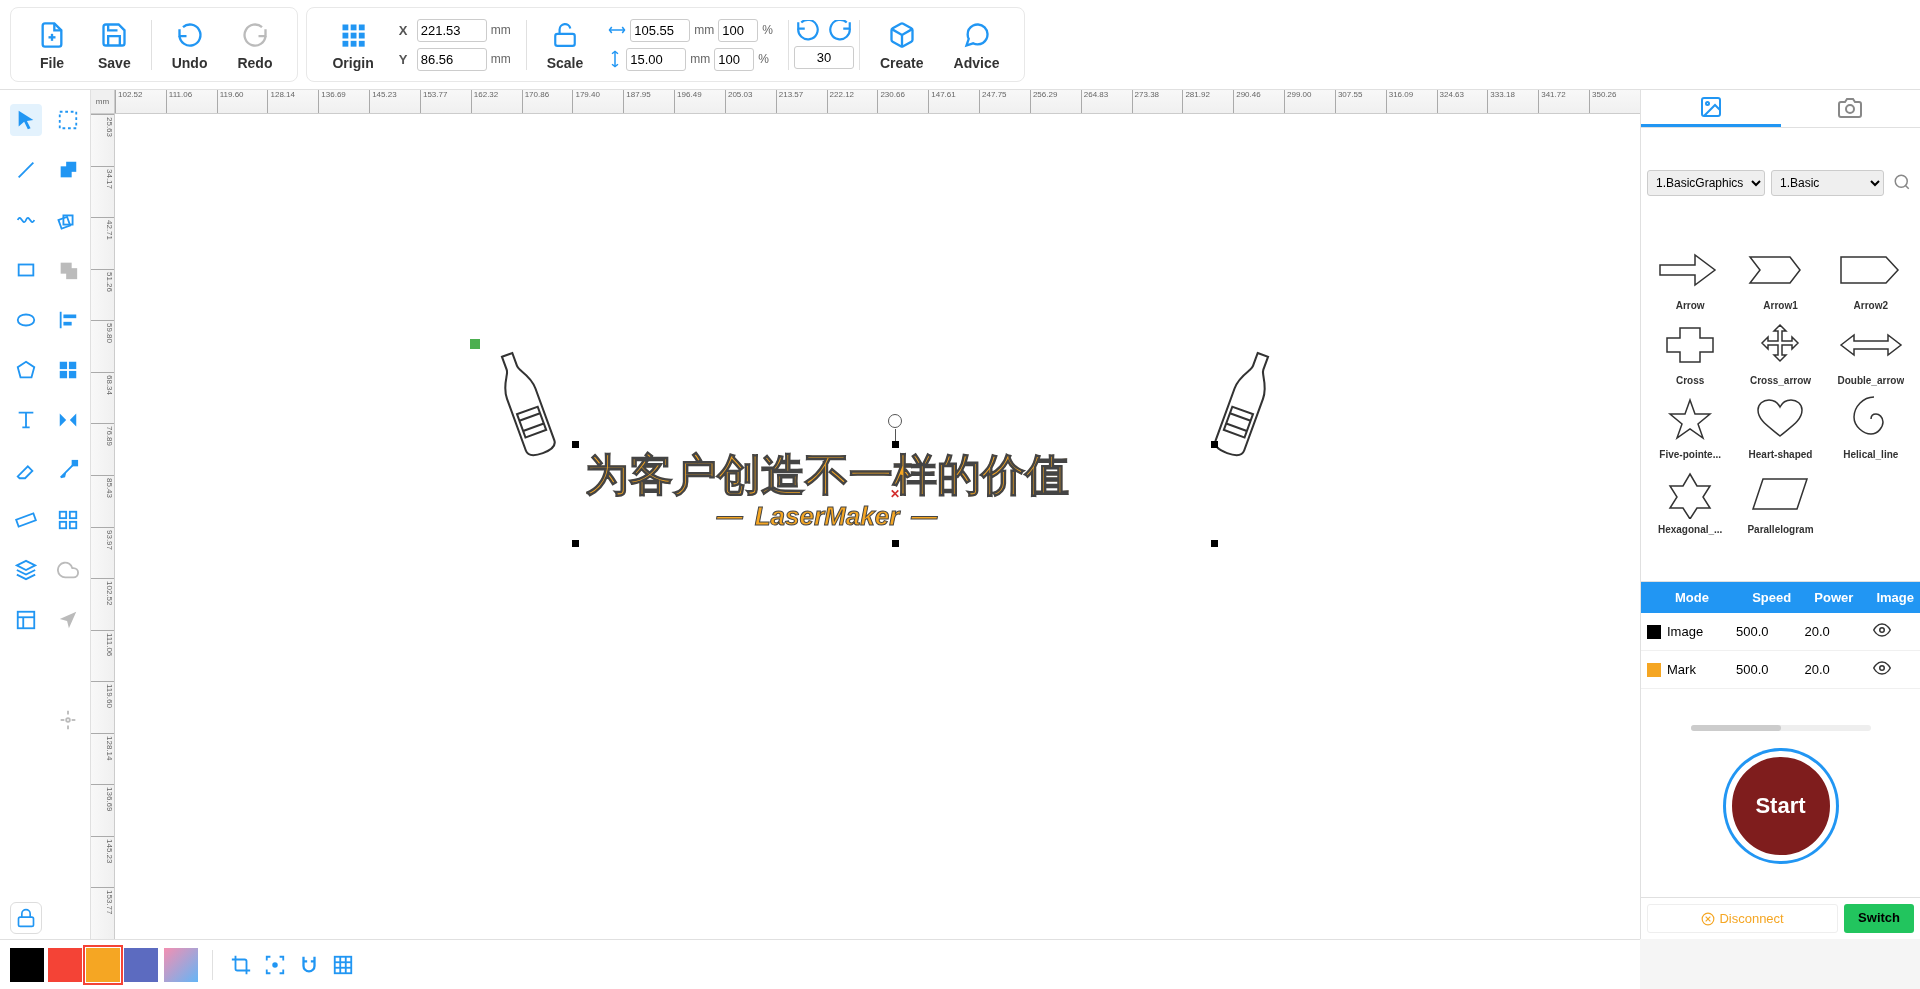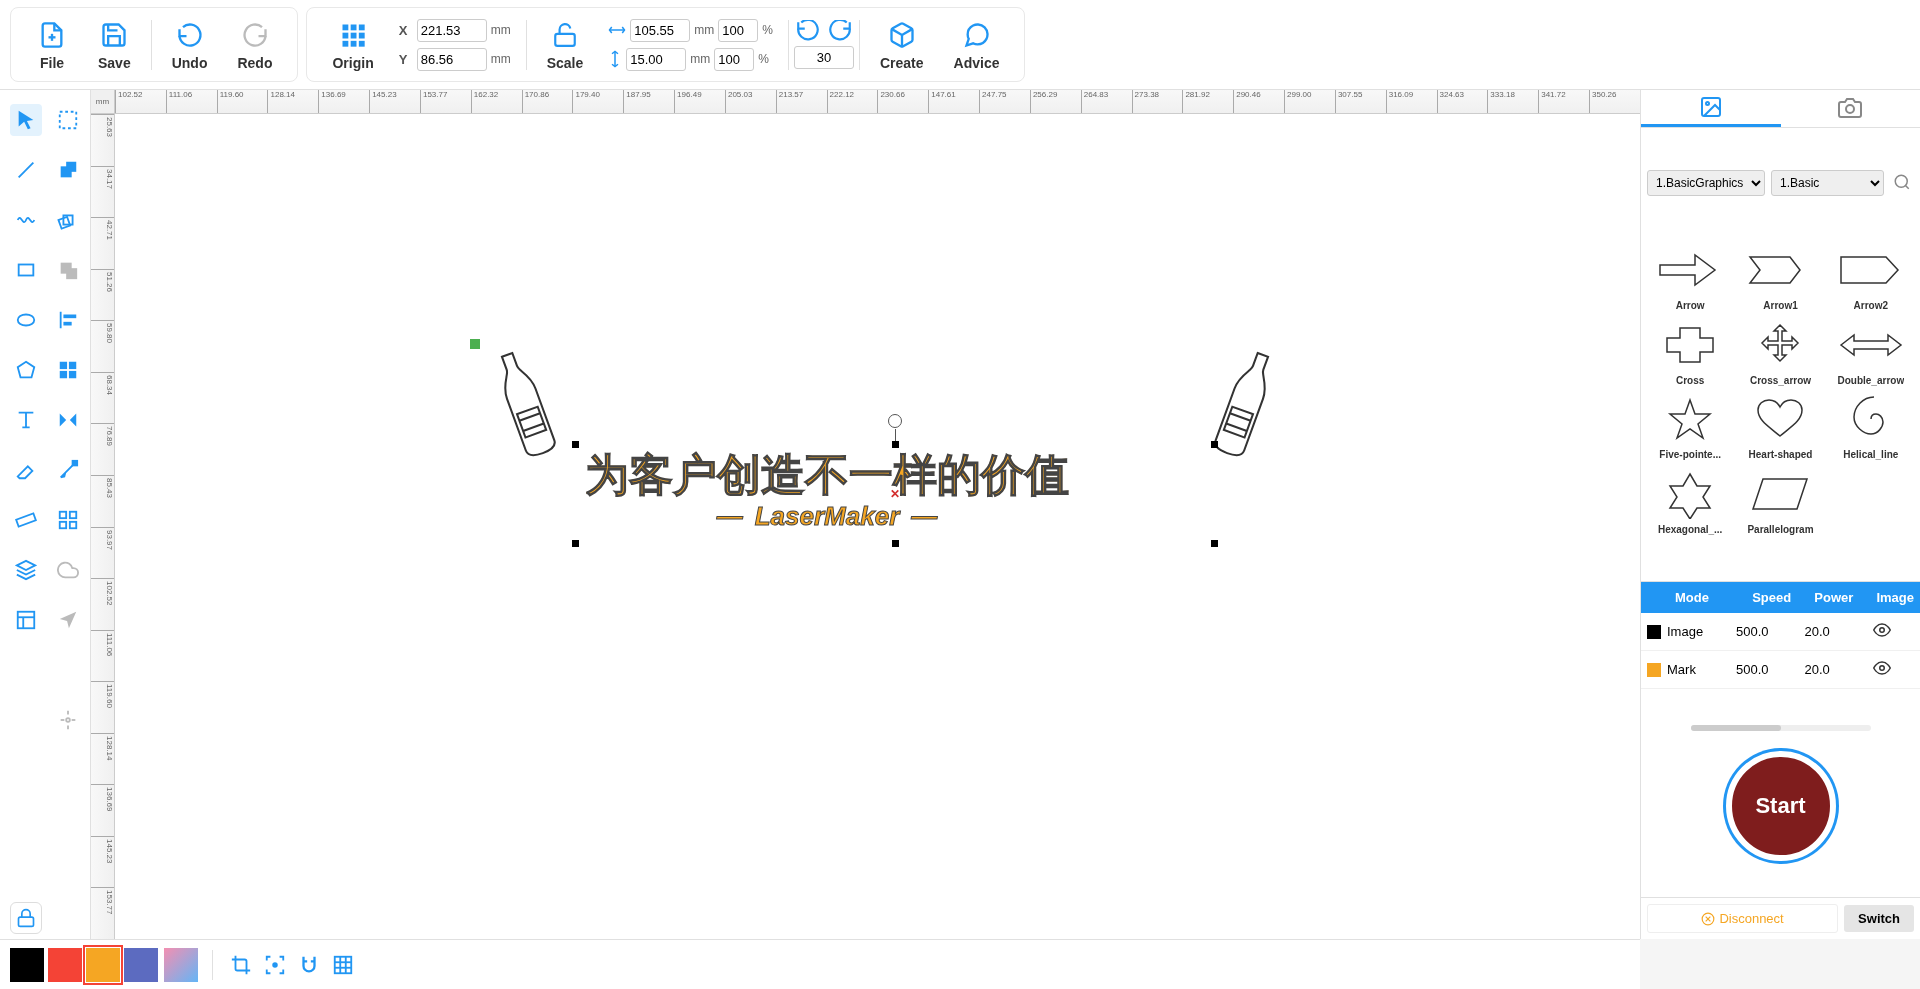--- a/index.html
+++ b/index.html
@@ -75,23 +75,23 @@
 .layer-row > div { flex: 1; }
 .layer-row .m { flex: 1.3; display: flex; align-items: center; gap: 6px; }
 .csq { width: 14px; height: 14px; display: inline-block; }
 .eye { width: 18px; height: 18px; cursor: pointer; }
 
 .start-area { flex: 1; display: flex; flex-direction: column; align-items: center; justify-content: center; gap: 20px; }
 .progress { width: 180px; height: 6px; background: #eee; border-radius: 3px; }
 .progress-fill { width: 50%; height: 100%; background: #ccc; border-radius: 3px; }
 .start-btn { width: 110px; height: 110px; border-radius: 50%; background: #7f1d1d; color: #fff; font-size: 22px; font-weight: bold; display: flex; align-items: center; justify-content: center; cursor: pointer; border: 6px solid #fff; box-shadow: 0 0 0 3px #2196F3; }
 
-.status-bar { display: flex; padding: 6px; gap: 6px; border-top: 1px solid #e0e0e0; align-items: center; }
+.status-bar { display: flex; padding: 6px; gap: 6px; border-top: 1px solid #e0e0e0; }
 .disconnect { flex: 1; padding: 6px; text-align: center; color: #F5A623; font-size: 13px; border: 1px solid #eee; border-radius: 3px; cursor: pointer; display: flex; align-items: center; justify-content: center; gap: 4px; }
-.switch-btn { padding: 6px 14px; background: #e5e5e5; border-radius: 3px; font-size: 13px; cursor: pointer; font-weight: bold; }
+.switch-btn { padding: 6px 14px; background: #22c55e; border-radius: 3px; font-size: 13px; cursor: pointer; font-weight: bold; }
 
 .bottom-bar { position: absolute; bottom: 0; left: 0; right: 280px; height: 50px; background: #fff; border-top: 1px solid #e0e0e0; display: flex; align-items: center; padding: 0 10px; gap: 6px; }
 .lock-btn { position: absolute; bottom: 55px; left: 10px; width: 32px; height: 32px; background: #fff; border: 1px solid #ddd; border-radius: 6px; display: flex; align-items: center; justify-content: center; color: #2196F3; cursor: pointer; }
 .color-swatch { width: 34px; height: 34px; cursor: pointer; }
 .color-swatch.selected { outline: 2px solid #f44336; outline-offset: 1px; }
 .bsep { width: 1px; height: 30px; background: #e0e0e0; margin: 0 8px; }
 .bicon { width: 28px; height: 28px; color: #2196F3; cursor: pointer; display: flex; align-items: center; justify-content: center; }
 </style>
 </head>
 <body>

